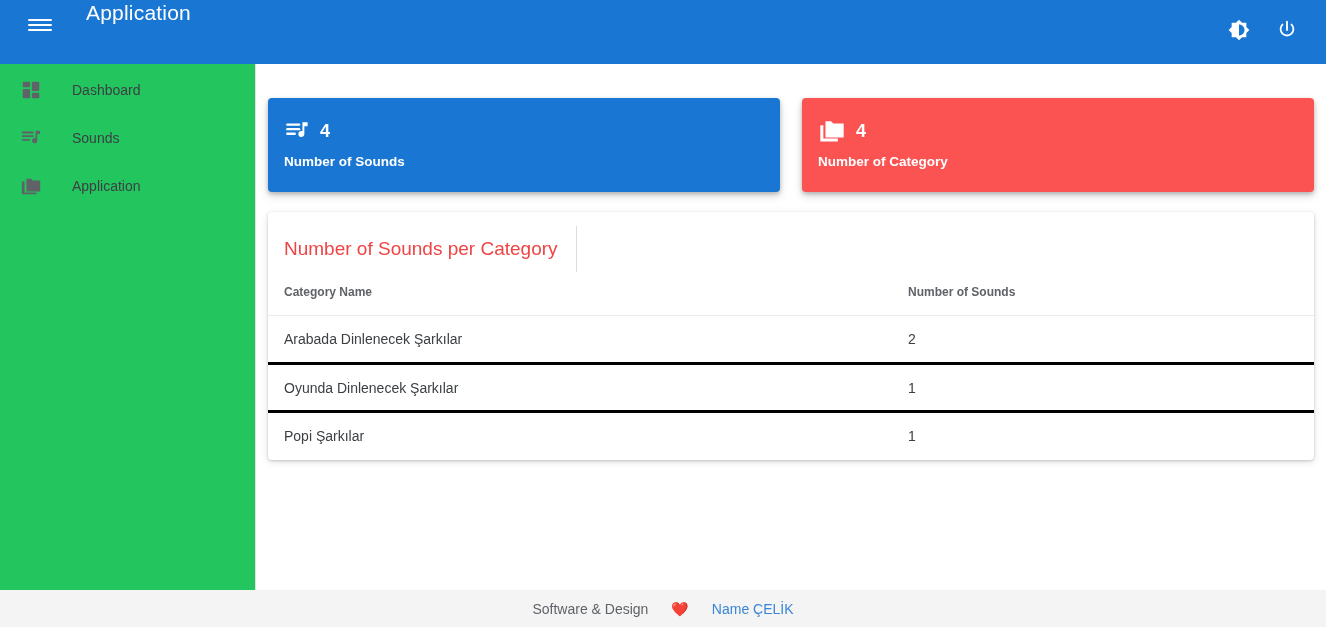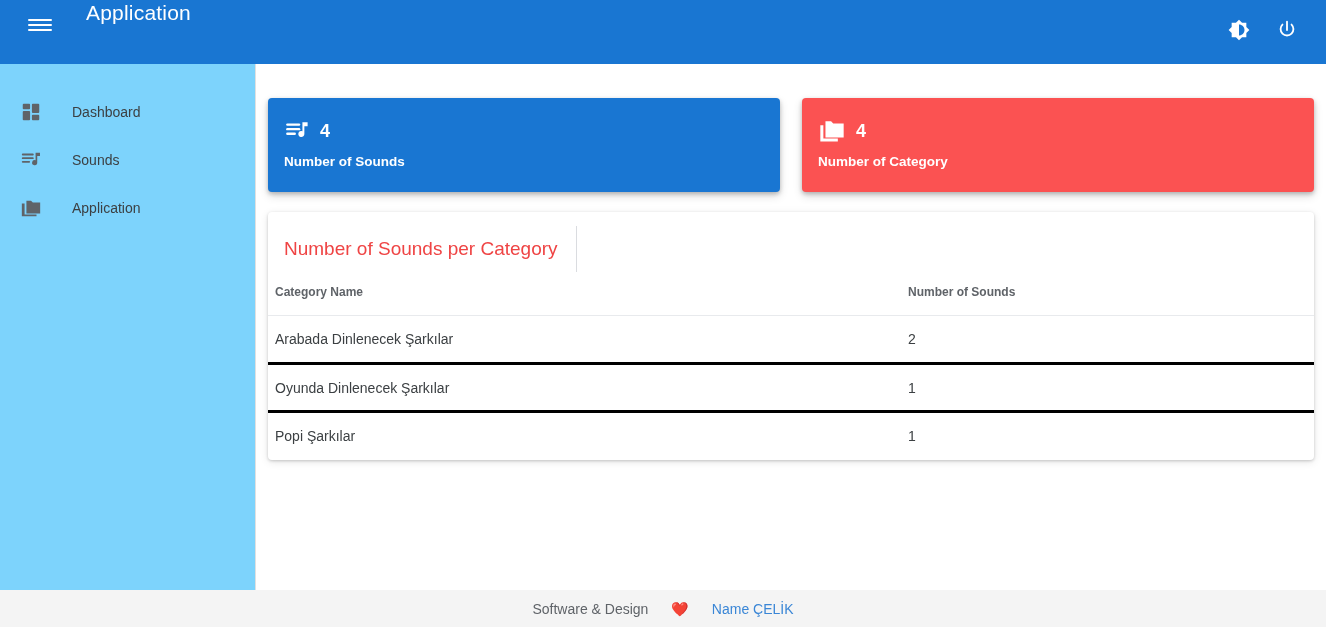--- a/index.html
+++ b/index.html
@@ -80,23 +80,23 @@
     flex: 1 1 auto;
     display: flex;
     min-height: 0;
     background: #ffffff;
   }
 
   
   .sidebar {
     width: 256px;
     flex: 0 0 256px;
-    background: #7dd3fc;
+    background: #22c55e;
     border-right: 1px solid #e0e0e0;
-    padding-top: 24px;
+    padding-top: 2px;
   }
   .nav-item {
     height: 48px;
     display: flex;
     align-items: center;
     padding: 0 16px;
     cursor: pointer;
     color: #5f6368;
   }
   .nav-icon {
@@ -191,21 +191,21 @@
     table-layout: fixed;
   }
   th {
     text-align: left;
     font-size: 12px;
     font-weight: bold;
     color: #5f6368;
     padding: 0 0 16px 0;
     border-bottom: 1px solid #e8eaed;
   }
-  th.col-name, td.col-name { width: 638px; padding-left: 7px; }
+  th.col-name, td.col-name { width: 638px; padding-left: 16px; }
   th.col-count, td.col-count { padding-left: 2px; }
   td {
     font-size: 14px;
     color: #3c4043;
     height: 48px;
     border-bottom: 3px solid #000000;
     vertical-align: middle;
   }
   tbody tr:last-child td { border-bottom: none; }
 

